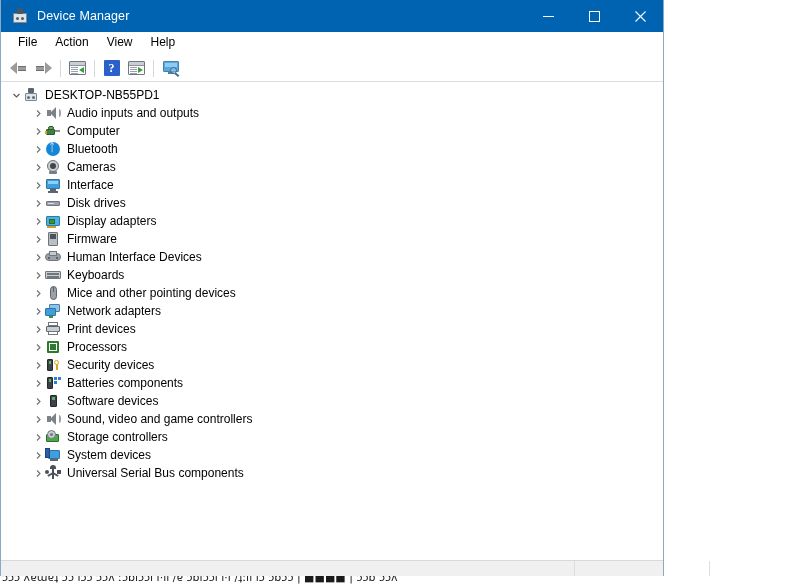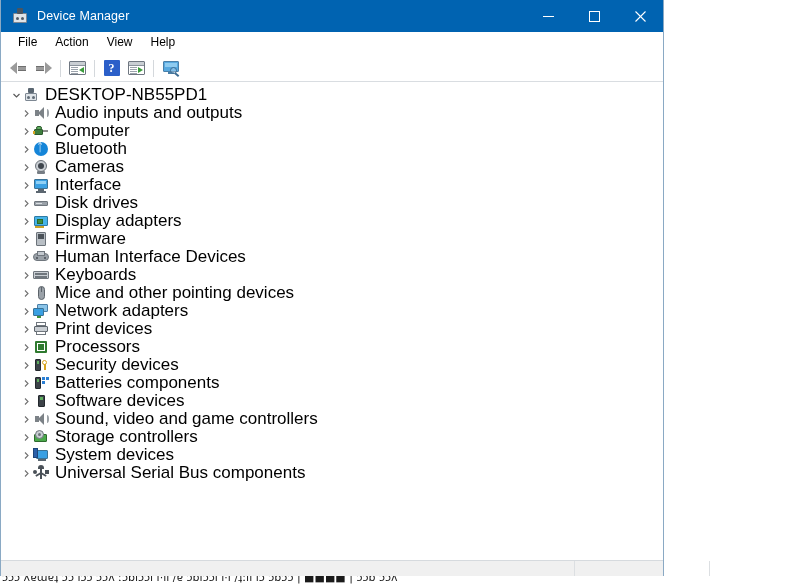--- a/index.html
+++ b/index.html
@@ -136,31 +136,31 @@
     background:#3c6b91;transform:rotate(40deg);transform-origin:left center;
   }
   
   .content{
     flex:1 1 auto;background:#ffffff;overflow:hidden;position:relative;
     padding-top:4px;
   }
   .node{
     display:flex;align-items:center;height:18px;padding-left:8px;
   }
-  .node.child{padding-left:18px;}
+  .node.child{padding-left:30px;}
   .chev{
     width:14px;flex:0 0 14px;display:flex;align-items:center;justify-content:center;
     color:#6a6a6a;
   }
   .chev svg{display:block;}
   .nicon{
     width:16px;height:16px;flex:0 0 16px;margin-right:6px;position:relative;
   }
   .nlabel{
-    font-size:17px;color:#000000;line-height:16px;white-space:nowrap;
+    font-size:12px;color:#000000;line-height:16px;white-space:nowrap;
   }
   
   .statusbar{
     height:24px;flex:0 0 24px;background:#f0f0f0;
     border-top:1px solid #d6dade;display:flex;align-items:stretch;
   }
   .sbpanel{border-right:1px solid #dcdfe2;}
   .sbpanel.p1{flex:0 0 573px;}
   .sbpanel.p2{flex:0 0 134px;}
   .sbpanel.p3{flex:1 1 auto;border-right:none;}

